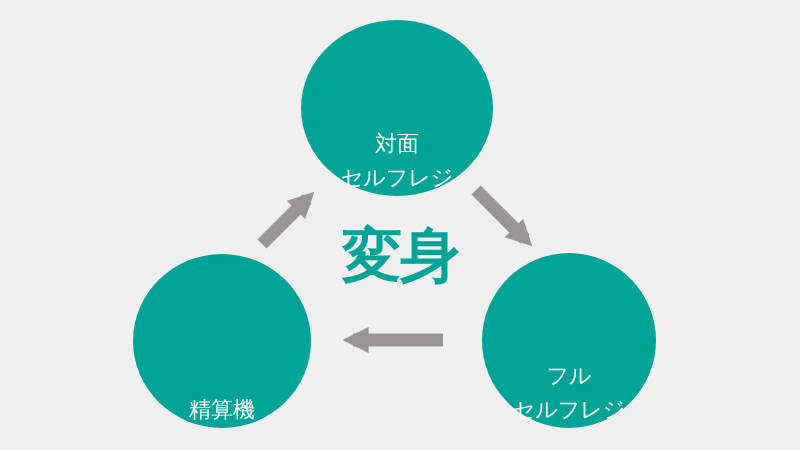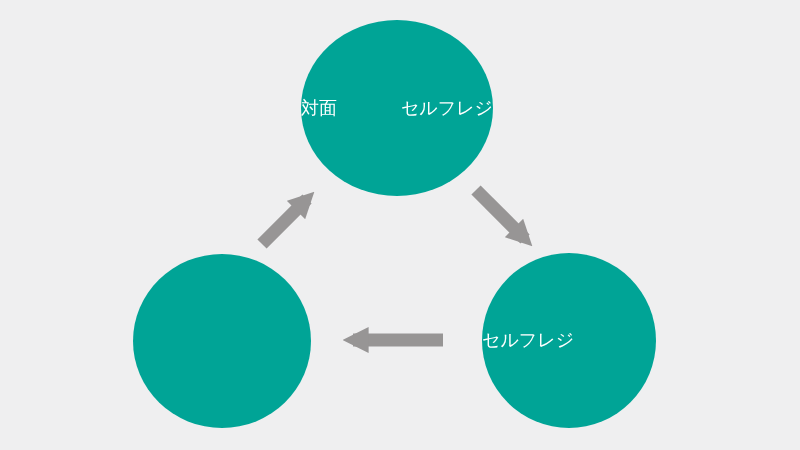--- a/index.html
+++ b/index.html
@@ -25,25 +25,25 @@
   }
   .arrowhead-path{
     fill:var(--arrow,#979595);
   }
   .node{
     position:absolute;
     border-radius:50%;
     background:var(--node-fill,#00a496);
     color:var(--node-text,#ffffff);
     display:flex;
-    flex-direction:row;
+    flex-direction:column;
     align-items:center;
-    justify-content:space-between;
+    justify-content:flex-end;
     text-align:center;
-    font-size:18px;
+    font-size:22px;
     line-height:1.57;
     font-weight:400;
   }
   .node-top{left:301px;top:20px;width:192px;height:176px;}
   .node-bottom-left{left:133px;top:254px;width:178px;height:174px;}
   .node-bottom-right{left:482px;top:253px;width:174px;height:175px;}
   .center-label{
     position:absolute;
     left:330px;
     top:223px;
@@ -71,20 +71,23 @@
       <line x1="443" y1="340" x2="353" y2="340" class="arrow-line" marker-end="url(#ah)"></line>
       <line x1="262" y1="244" x2="307" y2="199" class="arrow-line" marker-end="url(#ah)"></line>
     </svg>
 
   <div class="node node-top">
     <span>対面</span>
     <span>セルフレジ</span>
   </div>
 
   <div class="node node-bottom-right">
+    <span>フル</span>
     <span>セルフレジ</span>
   </div>
 
   <div class="node node-bottom-left">
+    <span>精算機</span>
   </div>
 
+  <div class="center-label">変身</div>
 
 </div>
 
 </body></html>

